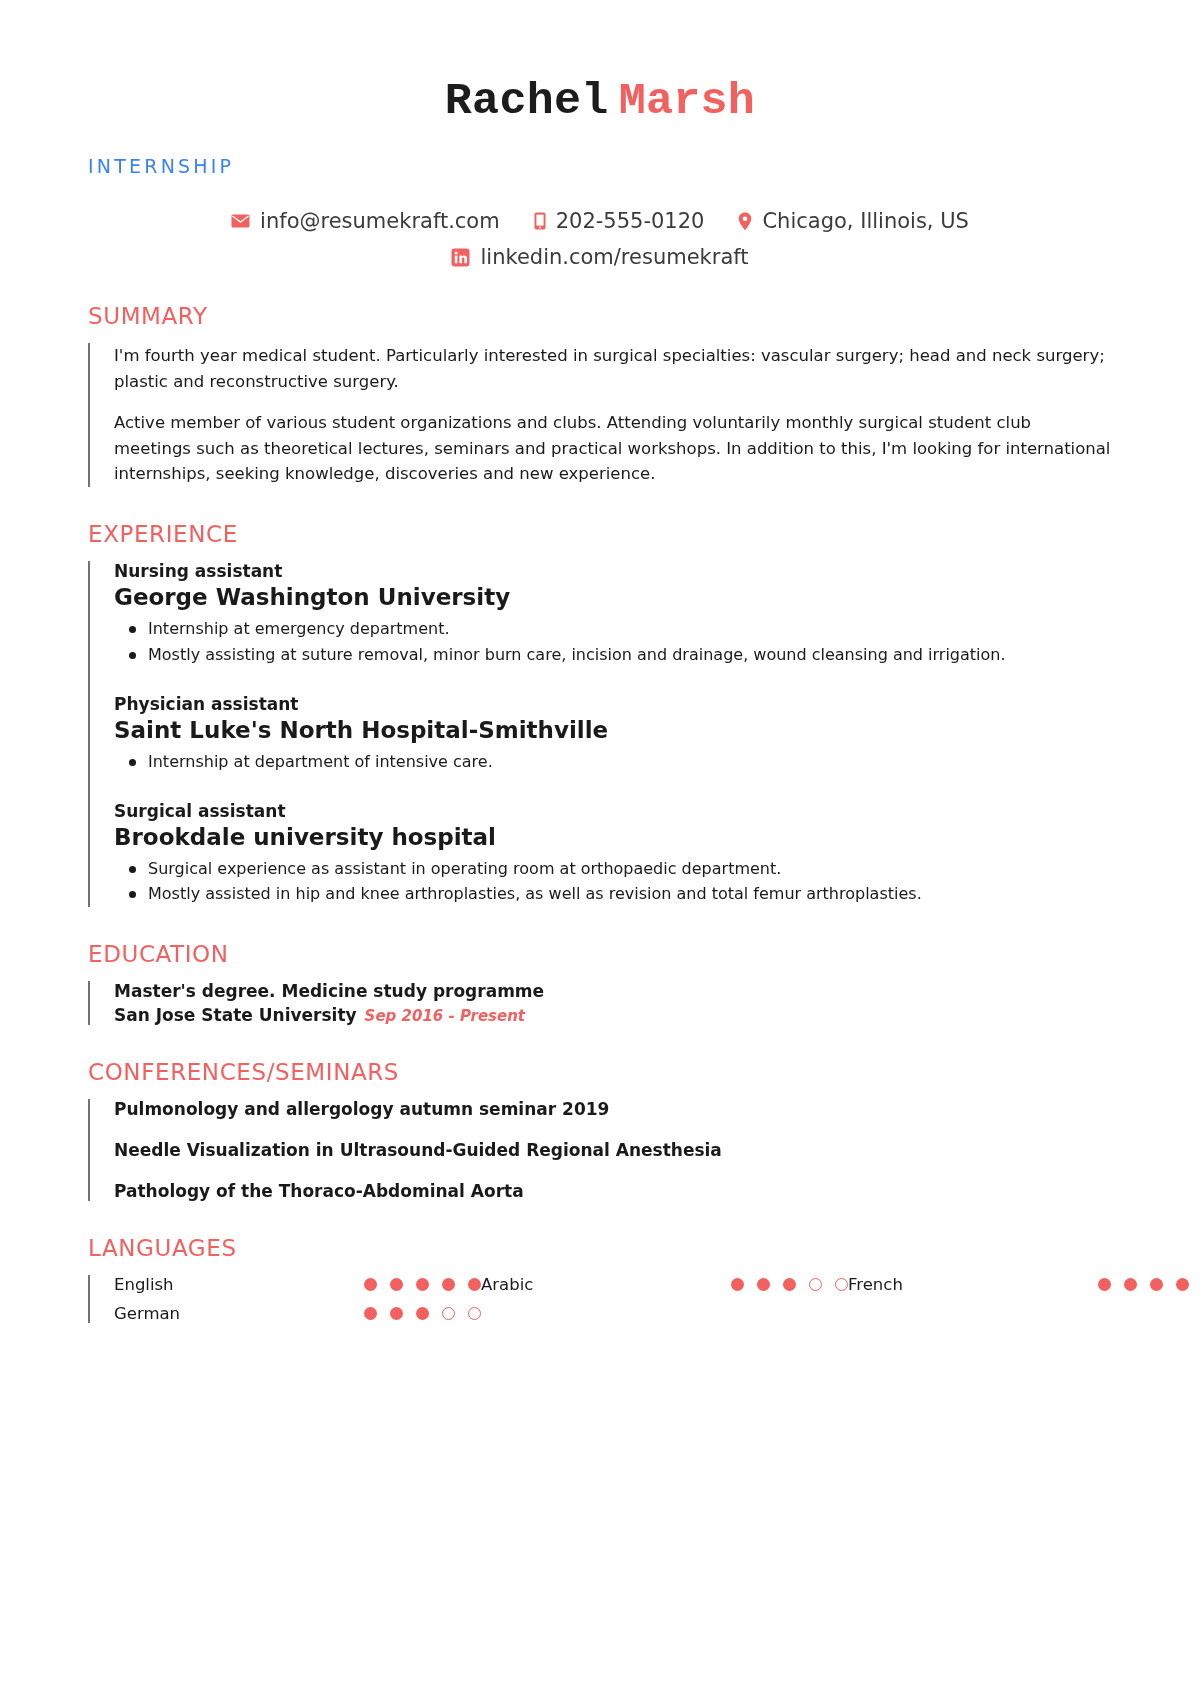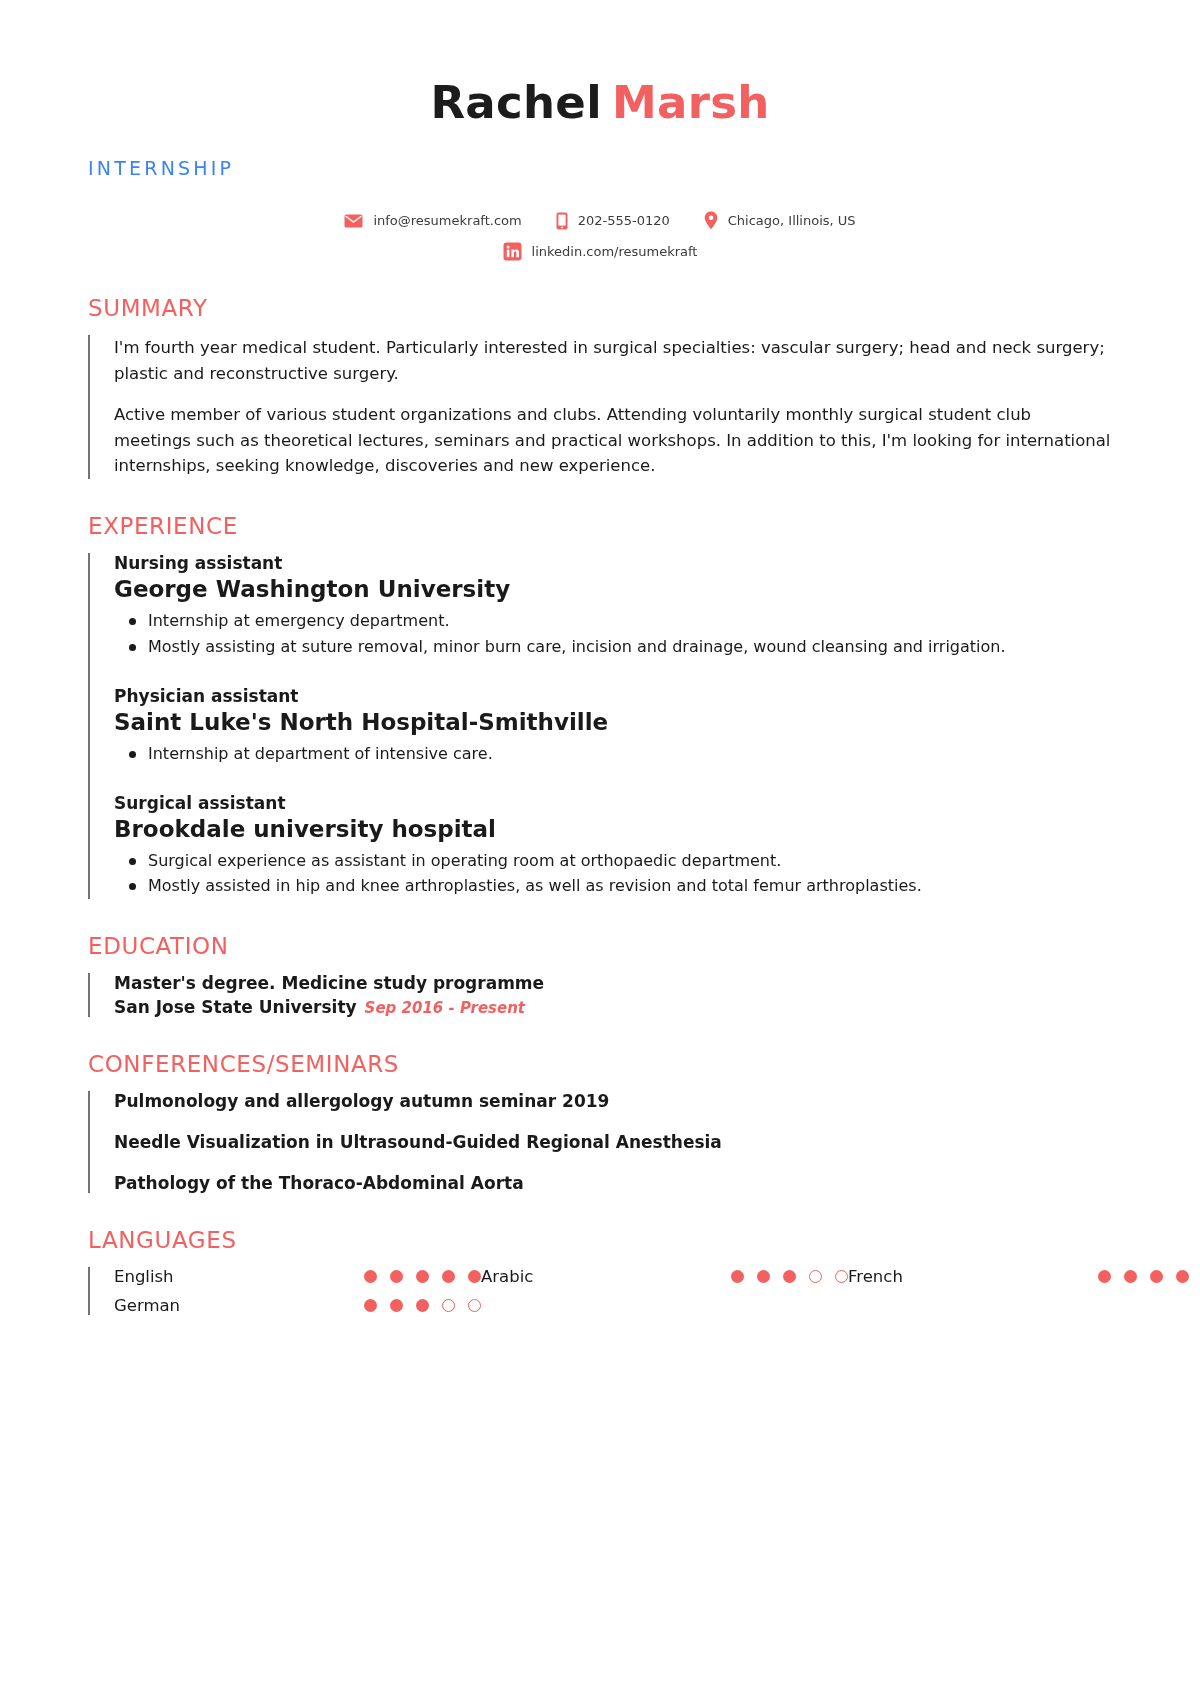--- a/index.html
+++ b/index.html
@@ -21,37 +21,38 @@
     position: relative;
   }
 
   
   .name-line {
     text-align: center;
     font-size: 45px;
     font-weight: bold;
     letter-spacing: 0.3px;
     margin-top: 18px;
+    font-family: Liberation Mono, monospace;
   }
   .name-first { color: #1c1c1c; }
   .name-last { color: #f2605f; margin-left: 10px; }
   .job-title {
     text-align: left;
     font-size: 19px;
     letter-spacing: 3.2px;
     color: #3b82f6;
     margin-top: 28px;
   }
   .contact-row {
     display: flex;
     justify-content: center;
     align-items: center;
     gap: 34px;
     margin-top: 32px;
-    font-size: 13px;
+    font-size: 21px;
     color: #3b3b3b;
   }
   .contact-row.second { margin-top: 12px; }
   .contact-item {
     display: flex;
     align-items: center;
     gap: 10px;
     white-space: nowrap;
   }
   .ic { display: inline-flex; align-items: center; justify-content: center; }

